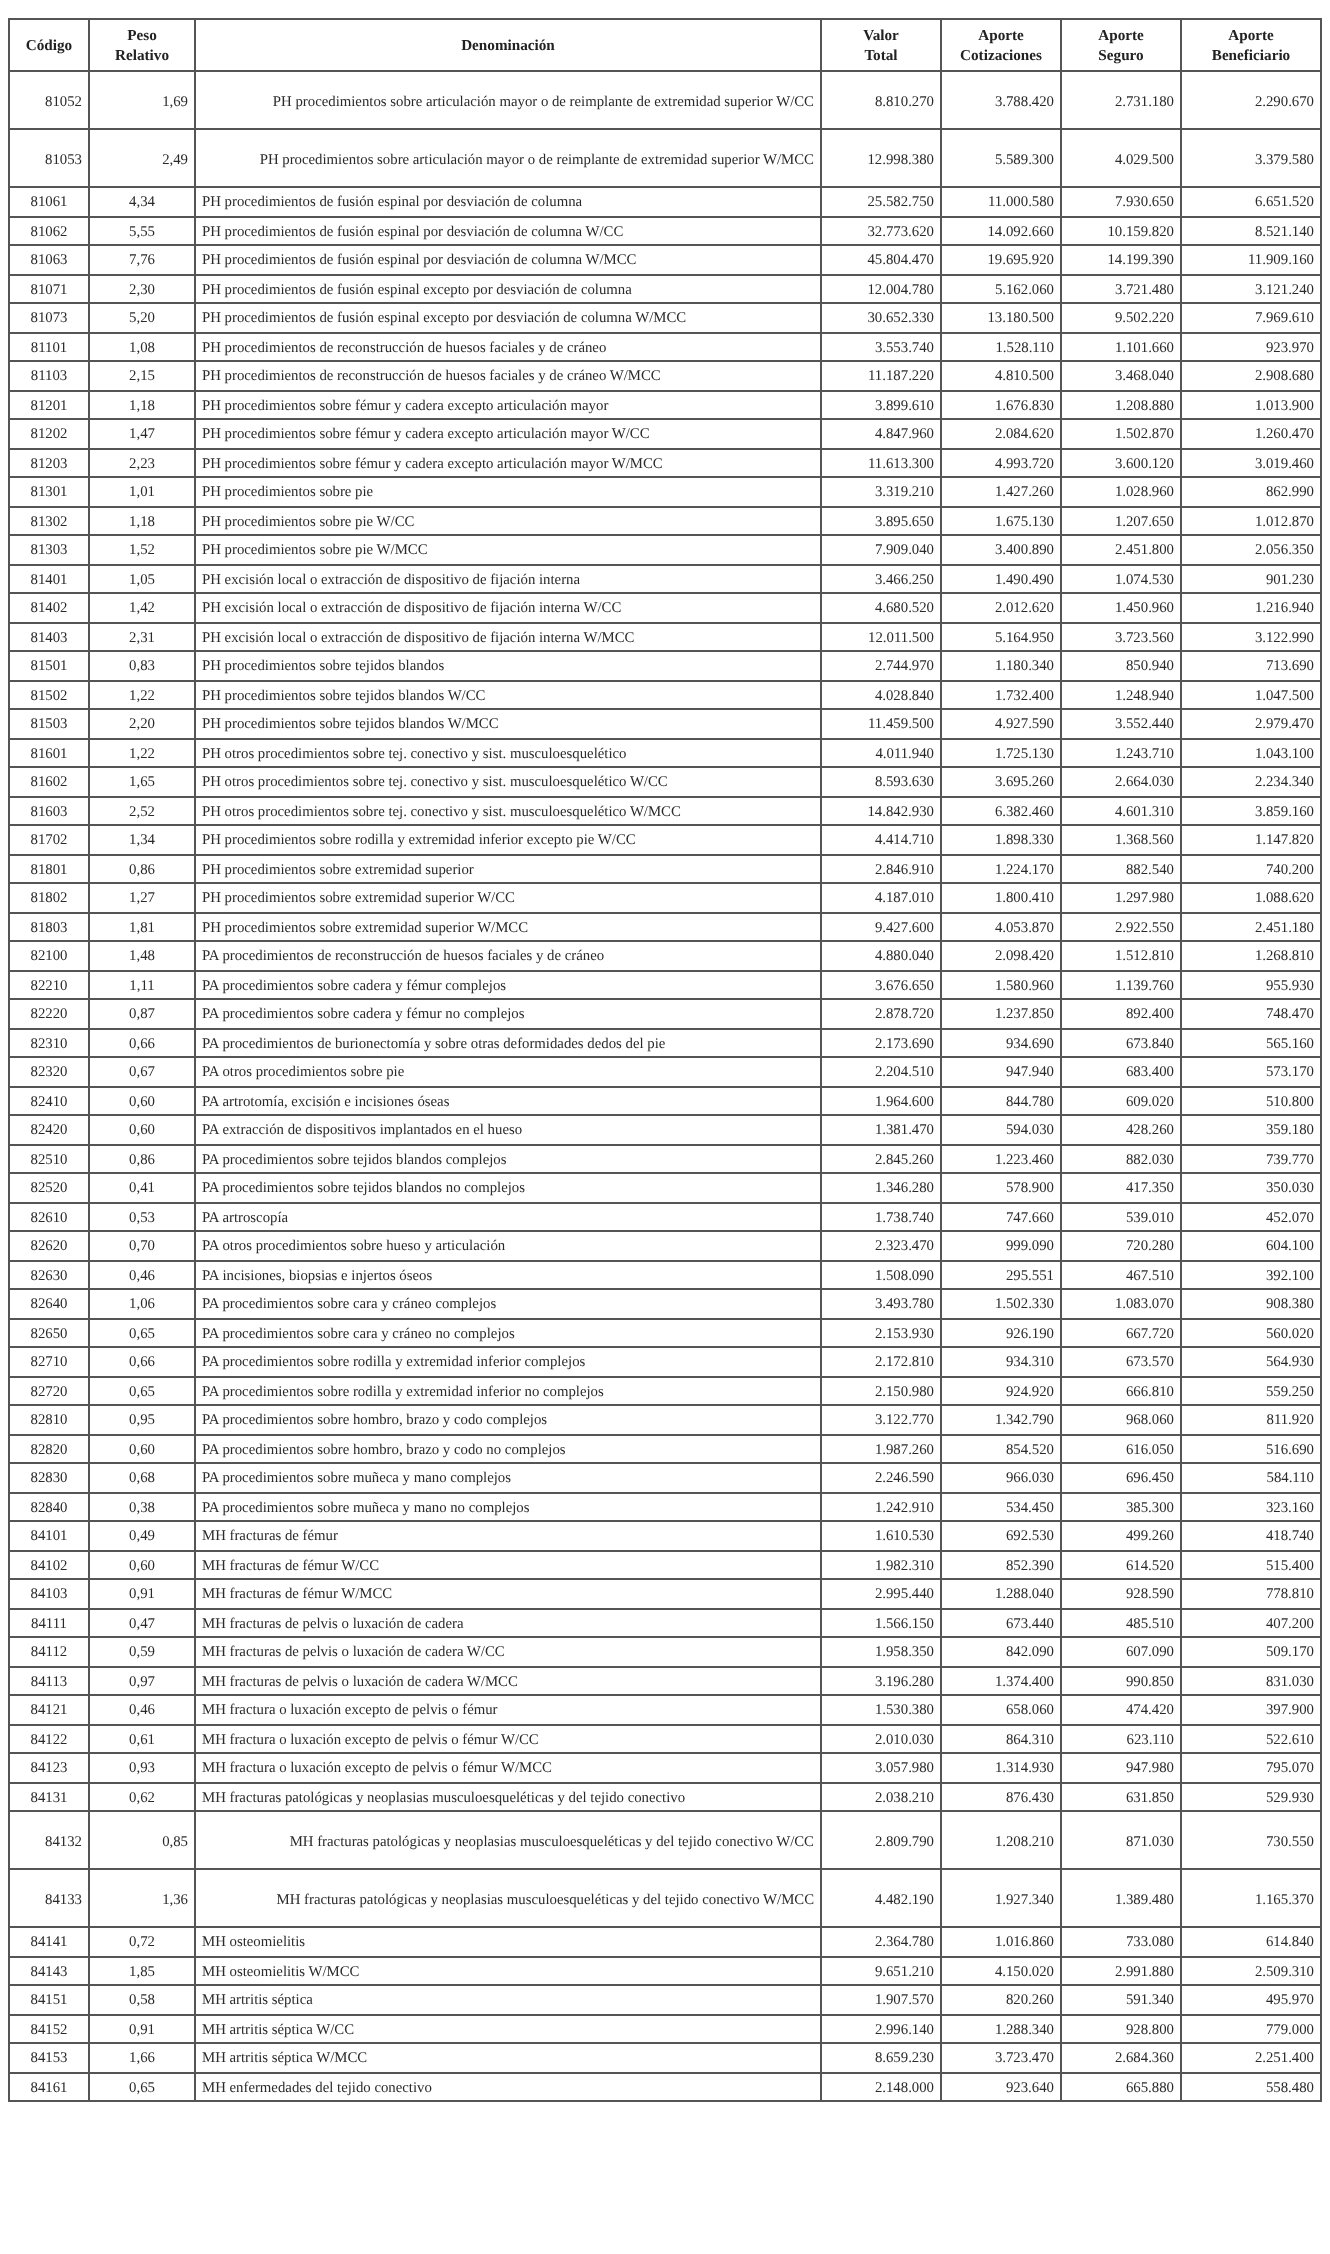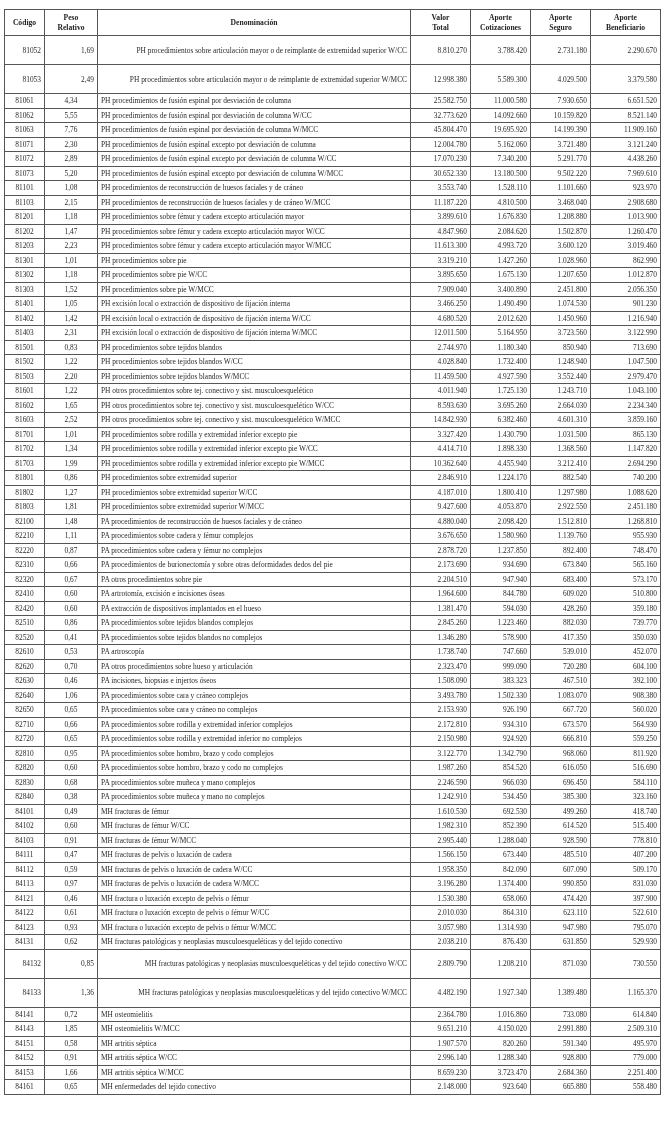--- a/index.html
+++ b/index.html
@@ -110,29 +110,20 @@
         <tr>
           <td class="code">81071</td>
           <td class="peso">2,30</td>
           <td class="den">PH procedimientos de fusión espinal excepto por desviación de columna</td>
           <td class="num">12.004.780</td>
           <td class="num">5.162.060</td>
           <td class="num">3.721.480</td>
           <td class="num">3.121.240</td>
         </tr>
         <tr>
-          <td class="code">81072</td>
-          <td class="peso">2,89</td>
-          <td class="den">PH procedimientos de fusión espinal excepto por desviación de columna W/CC</td>
-          <td class="num">17.070.230</td>
-          <td class="num">7.340.200</td>
-          <td class="num">5.291.770</td>
-          <td class="num">4.438.260</td>
-        </tr>
-        <tr>
           <td class="code">81073</td>
           <td class="peso">5,20</td>
           <td class="den">PH procedimientos de fusión espinal excepto por desviación de columna W/MCC</td>
           <td class="num">30.652.330</td>
           <td class="num">13.180.500</td>
           <td class="num">9.502.220</td>
           <td class="num">7.969.610</td>
         </tr>
         <tr>
           <td class="code">81101</td>
@@ -281,47 +272,29 @@
         <tr>
           <td class="code">81603</td>
           <td class="peso">2,52</td>
           <td class="den">PH otros procedimientos sobre tej. conectivo y sist. musculoesquelético W/MCC</td>
           <td class="num">14.842.930</td>
           <td class="num">6.382.460</td>
           <td class="num">4.601.310</td>
           <td class="num">3.859.160</td>
         </tr>
         <tr>
-          <td class="code">81701</td>
-          <td class="peso">1,01</td>
-          <td class="den">PH procedimientos sobre rodilla y extremidad inferior excepto pie</td>
-          <td class="num">3.327.420</td>
-          <td class="num">1.430.790</td>
-          <td class="num">1.031.500</td>
-          <td class="num">865.130</td>
-        </tr>
-        <tr>
           <td class="code">81702</td>
           <td class="peso">1,34</td>
           <td class="den">PH procedimientos sobre rodilla y extremidad inferior excepto pie W/CC</td>
           <td class="num">4.414.710</td>
           <td class="num">1.898.330</td>
           <td class="num">1.368.560</td>
           <td class="num">1.147.820</td>
         </tr>
         <tr>
-          <td class="code">81703</td>
-          <td class="peso">1,99</td>
-          <td class="den">PH procedimientos sobre rodilla y extremidad inferior excepto pie W/MCC</td>
-          <td class="num">10.362.640</td>
-          <td class="num">4.455.940</td>
-          <td class="num">3.212.410</td>
-          <td class="num">2.694.290</td>
-        </tr>
-        <tr>
           <td class="code">81801</td>
           <td class="peso">0,86</td>
           <td class="den">PH procedimientos sobre extremidad superior</td>
           <td class="num">2.846.910</td>
           <td class="num">1.224.170</td>
           <td class="num">882.540</td>
           <td class="num">740.200</td>
         </tr>
         <tr>
           <td class="code">81802</td>
@@ -438,21 +411,21 @@
           <td class="num">2.323.470</td>
           <td class="num">999.090</td>
           <td class="num">720.280</td>
           <td class="num">604.100</td>
         </tr>
         <tr>
           <td class="code">82630</td>
           <td class="peso">0,46</td>
           <td class="den">PA incisiones, biopsias e injertos óseos</td>
           <td class="num">1.508.090</td>
-          <td class="num">383.323</td>
+          <td class="num">295.551</td>
           <td class="num">467.510</td>
           <td class="num">392.100</td>
         </tr>
         <tr>
           <td class="code">82640</td>
           <td class="peso">1,06</td>
           <td class="den">PA procedimientos sobre cara y cráneo complejos</td>
           <td class="num">3.493.780</td>
           <td class="num">1.502.330</td>
           <td class="num">1.083.070</td>

